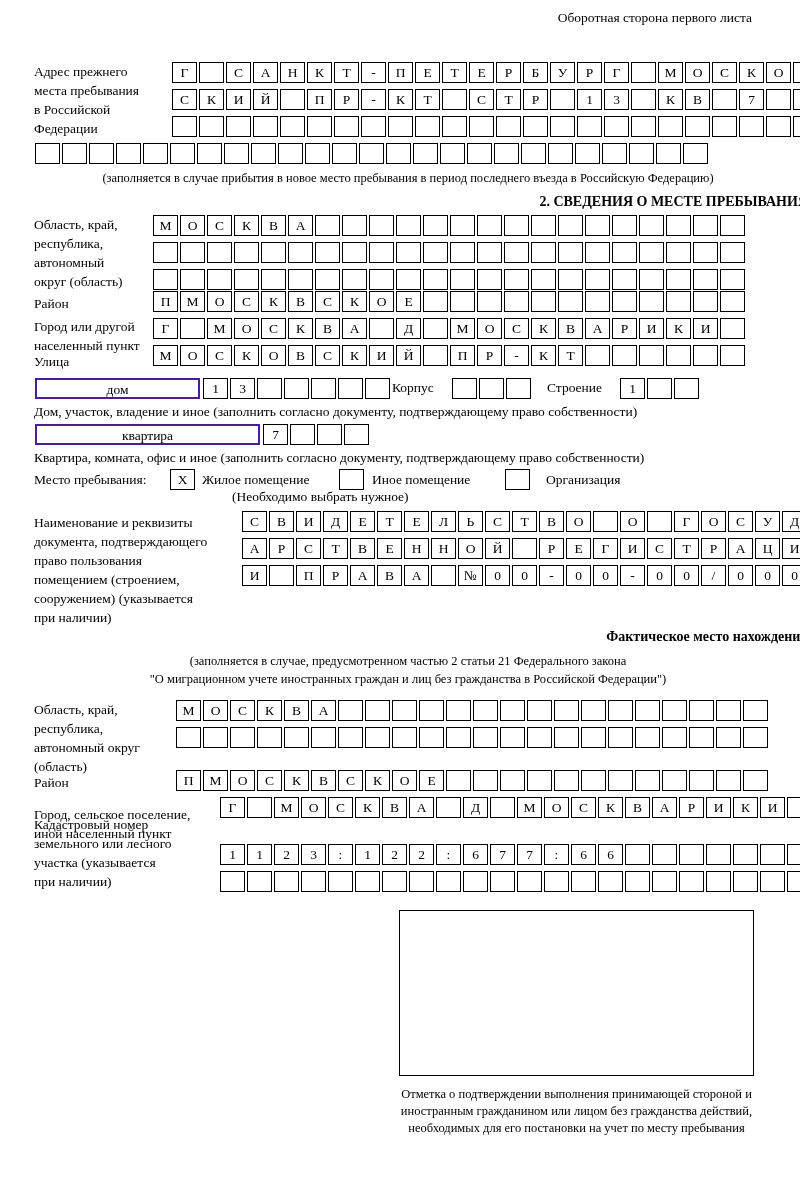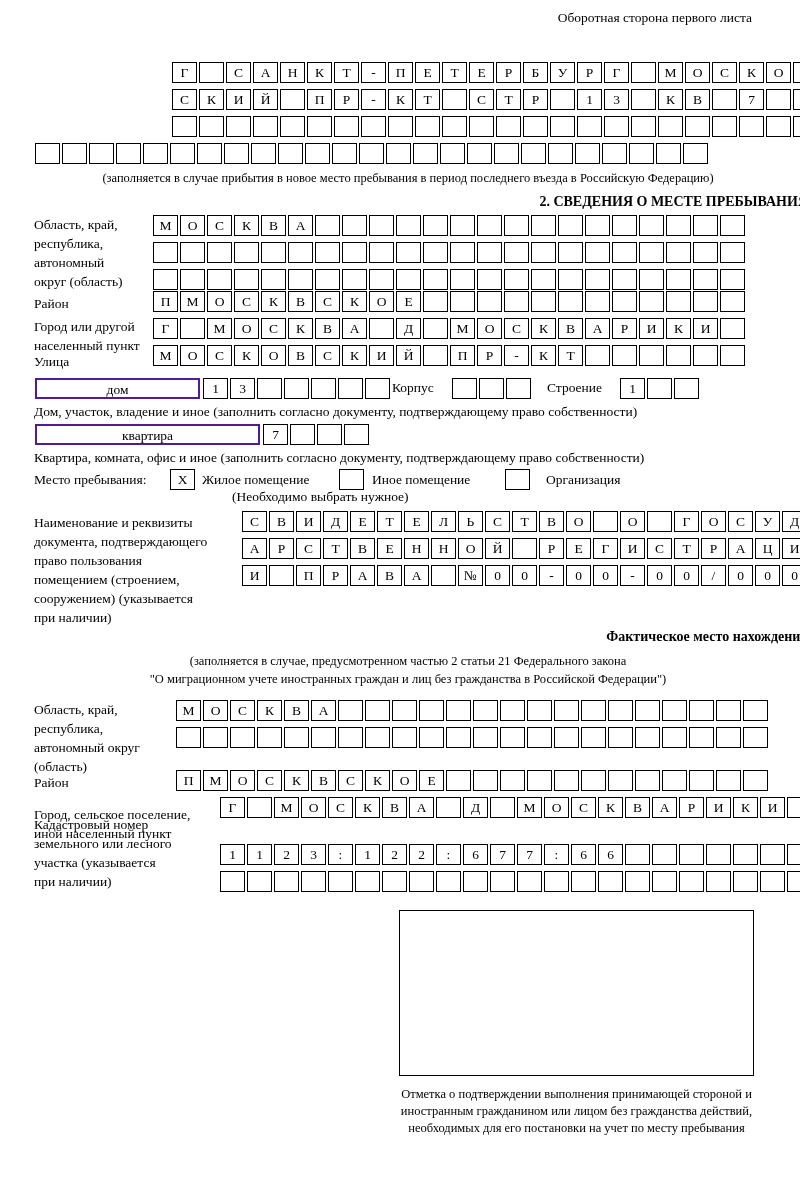--- a/index.html
+++ b/index.html
@@ -89,20 +89,24 @@
     font-size: 13.5px;
   }
 </style>
 </head>
 <body>
 
 <div class="page">
 
   <div class="hdr-right">Оборотная сторона первого листа</div>
 
+  <div class="lbl" style="left:34px; top:62px;">Адрес прежнего
+места пребывания
+в Российской
+Федерации</div>
 
   <div class="boxrow" id="prev-row-0" style="left:172px; top:62px;">
       <div class="cell">Г</div>
       <div class="cell"></div>
       <div class="cell">С</div>
       <div class="cell">А</div>
       <div class="cell">Н</div>
       <div class="cell">К</div>
       <div class="cell">Т</div>
       <div class="cell">-</div>

